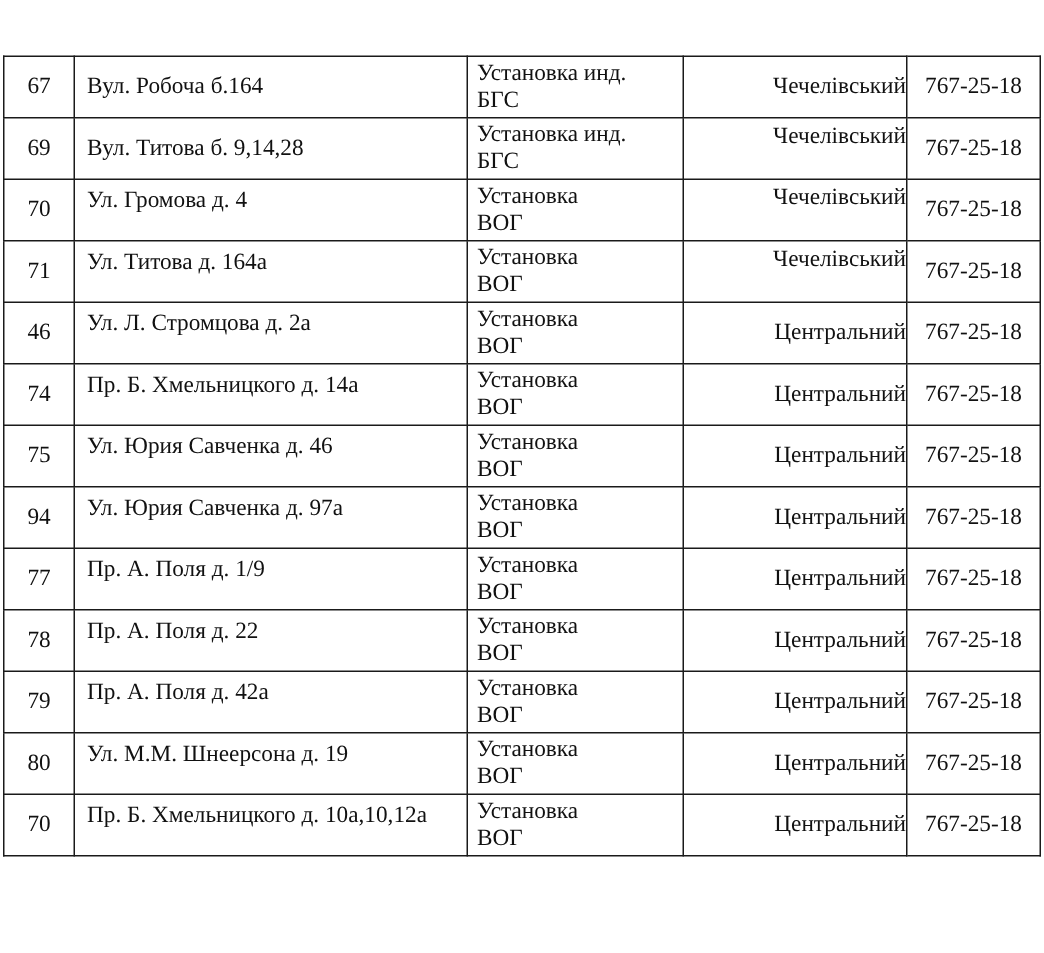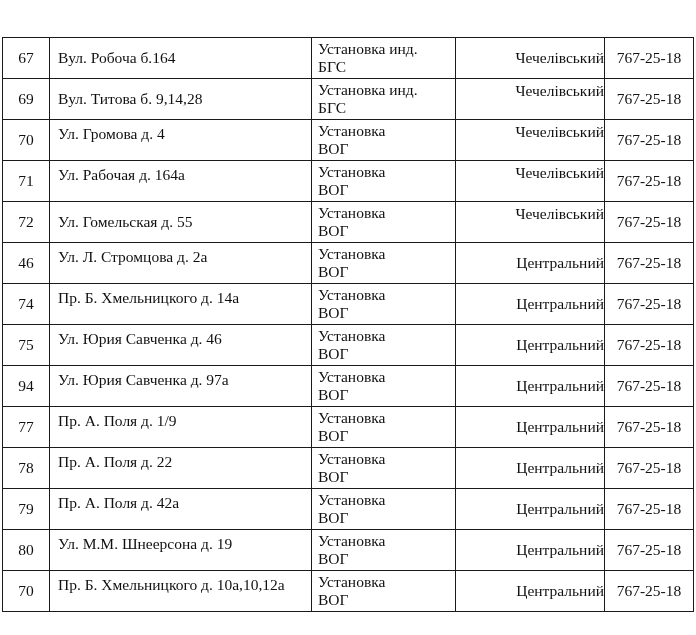--- a/index.html
+++ b/index.html
@@ -62,31 +62,21 @@
       <td class="c-addr v-top-addr">Ул. Громова д. 4</td>
       <td class="c-type">
           <span class="type-l1">Установка</span>
           <span class="type-l2">ВОГ</span>
         </td>
       <td class="c-dist v-top">Чечелівський</td>
       <td class="c-phone">767-25-18</td>
     </tr>
     <tr>
       <td class="c-num">71</td>
-      <td class="c-addr v-top-addr">Ул. Рабочая д. 164а</td>
-      <td class="c-type">
-          <span class="type-l1">Установка</span>
-          <span class="type-l2">ВОГ</span>
-        </td>
-      <td class="c-dist v-top">Чечелівський</td>
-      <td class="c-phone">767-25-18</td>
-    </tr>
-    <tr>
-      <td class="c-num">72</td>
-      <td class="c-addr v-mid">Ул. Гомельская д. 55</td>
+      <td class="c-addr v-top-addr">Ул. Титова д. 164а</td>
       <td class="c-type">
           <span class="type-l1">Установка</span>
           <span class="type-l2">ВОГ</span>
         </td>
       <td class="c-dist v-top">Чечелівський</td>
       <td class="c-phone">767-25-18</td>
     </tr>
     <tr>
       <td class="c-num">46</td>
       <td class="c-addr v-top-addr">Ул. Л. Стромцова д. 2а</td>

